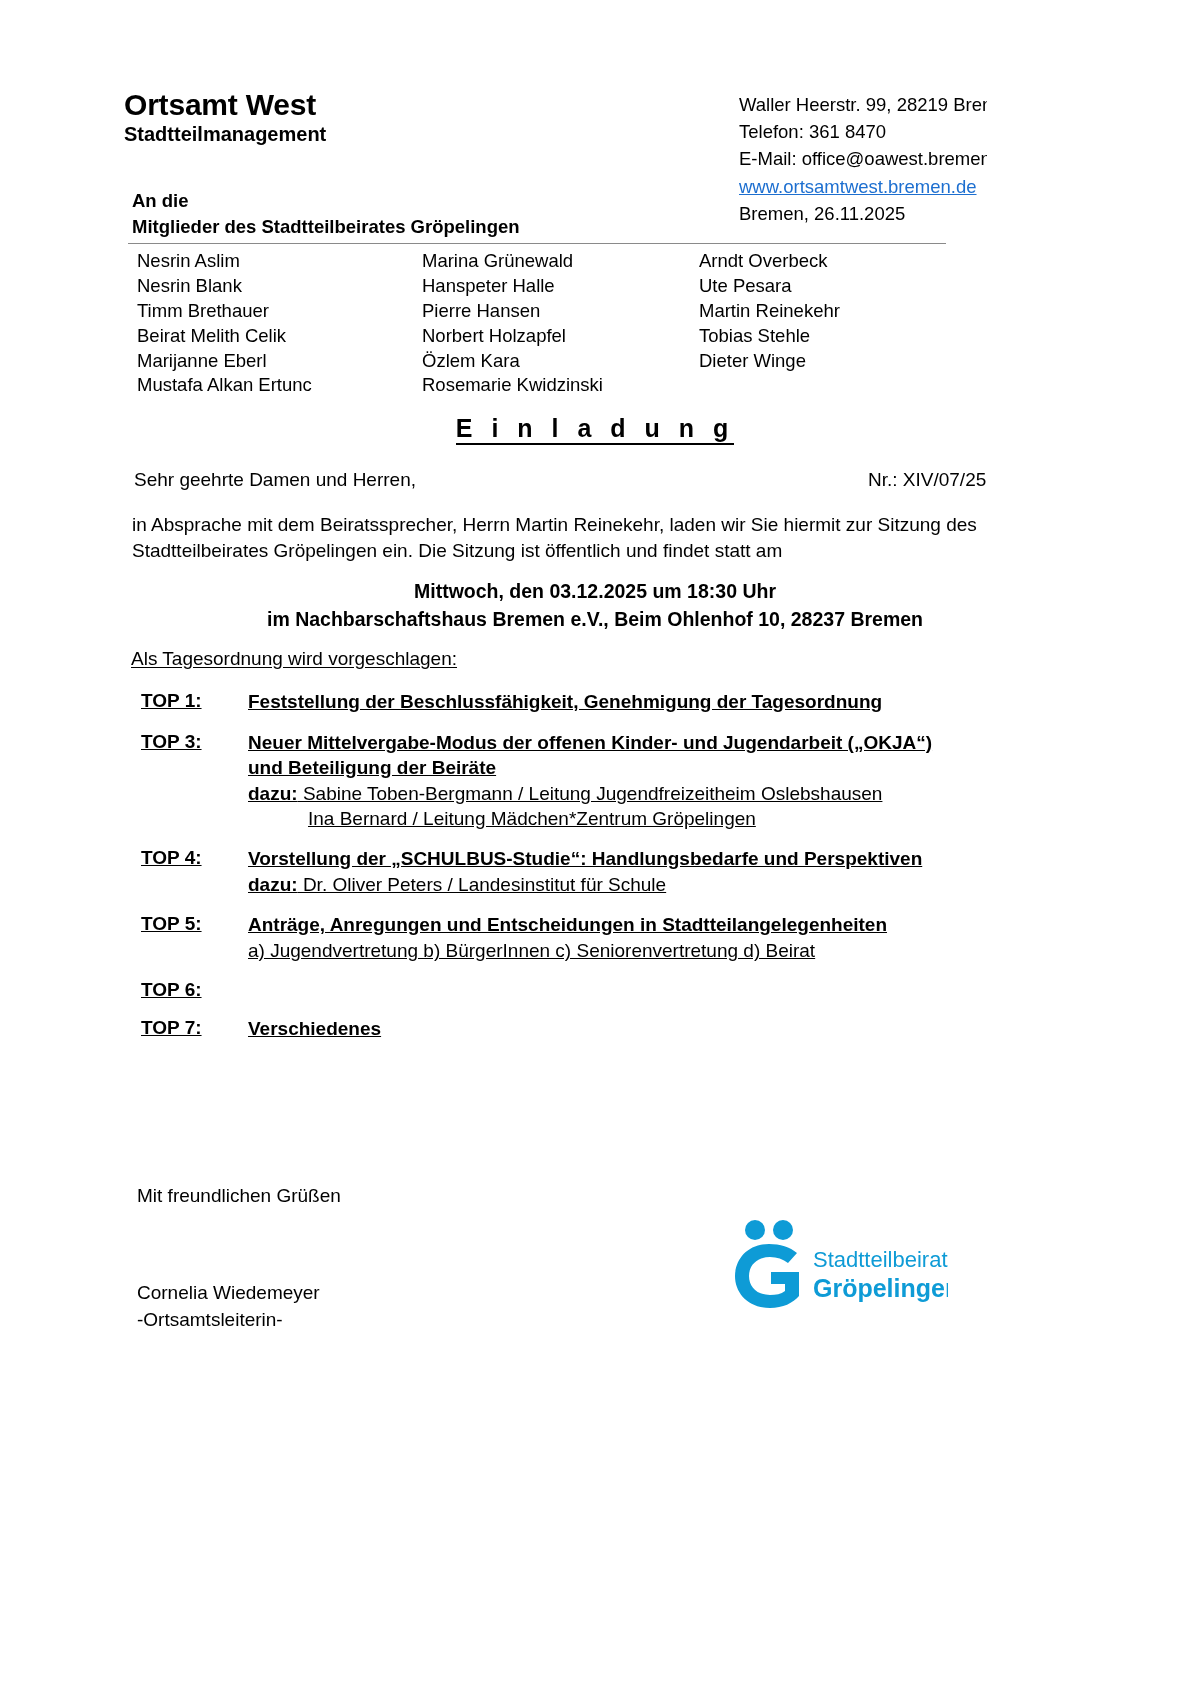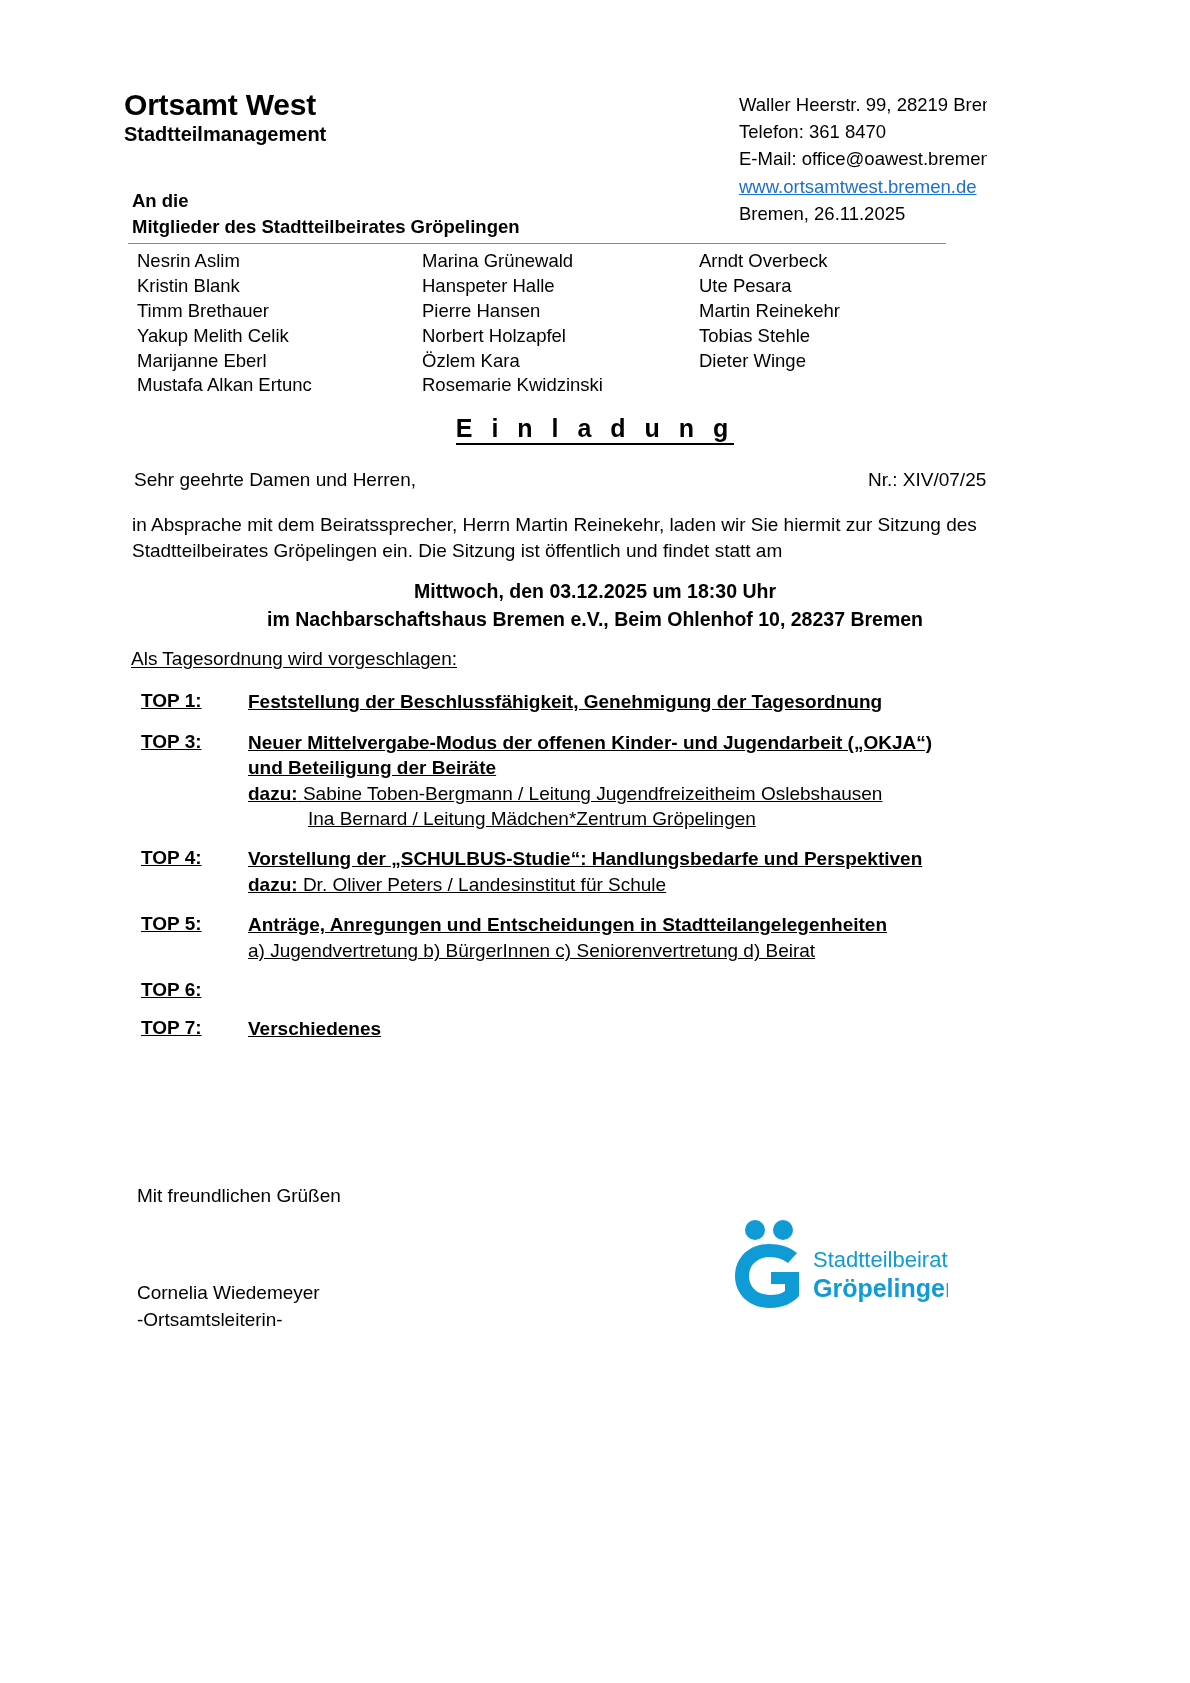--- a/index.html
+++ b/index.html
@@ -225,23 +225,23 @@
       <div class="link">www.ortsamtwest.bremen.de</div>
       <div>Bremen, 26.11.2025</div>
     </div>
   </div>
 
   <div class="divider"></div>
 
   <div class="names">
     <div class="names-col c1">
       <div>Nesrin Aslim</div>
-      <div>Kristin Blank</div>
+      <div>Nesrin Blank</div>
       <div>Timm Brethauer</div>
-      <div>Yakup Melith Celik</div>
+      <div>Beirat Melith Celik</div>
       <div>Marijanne Eberl</div>
       <div>Mustafa Alkan Ertunc</div>
     </div>
     <div class="names-col c2">
       <div>Marina Grünewald</div>
       <div>Hanspeter Halle</div>
       <div>Pierre Hansen</div>
       <div>Norbert Holzapfel</div>
       <div>Özlem Kara</div>
       <div>Rosemarie Kwidzinski</div>

